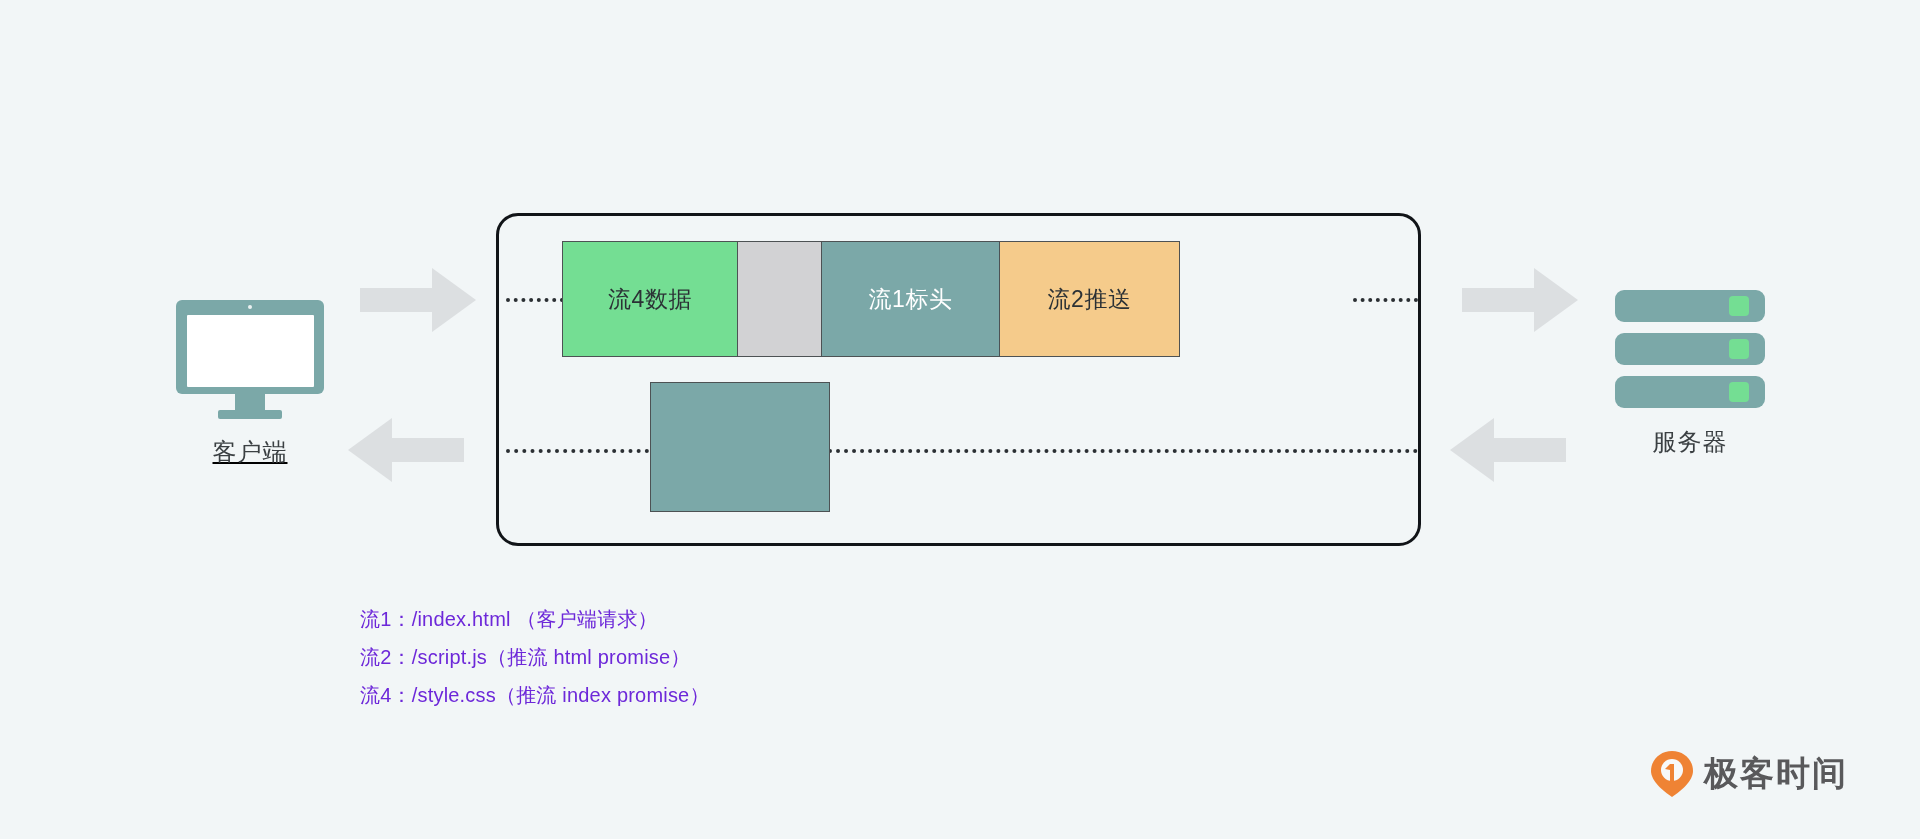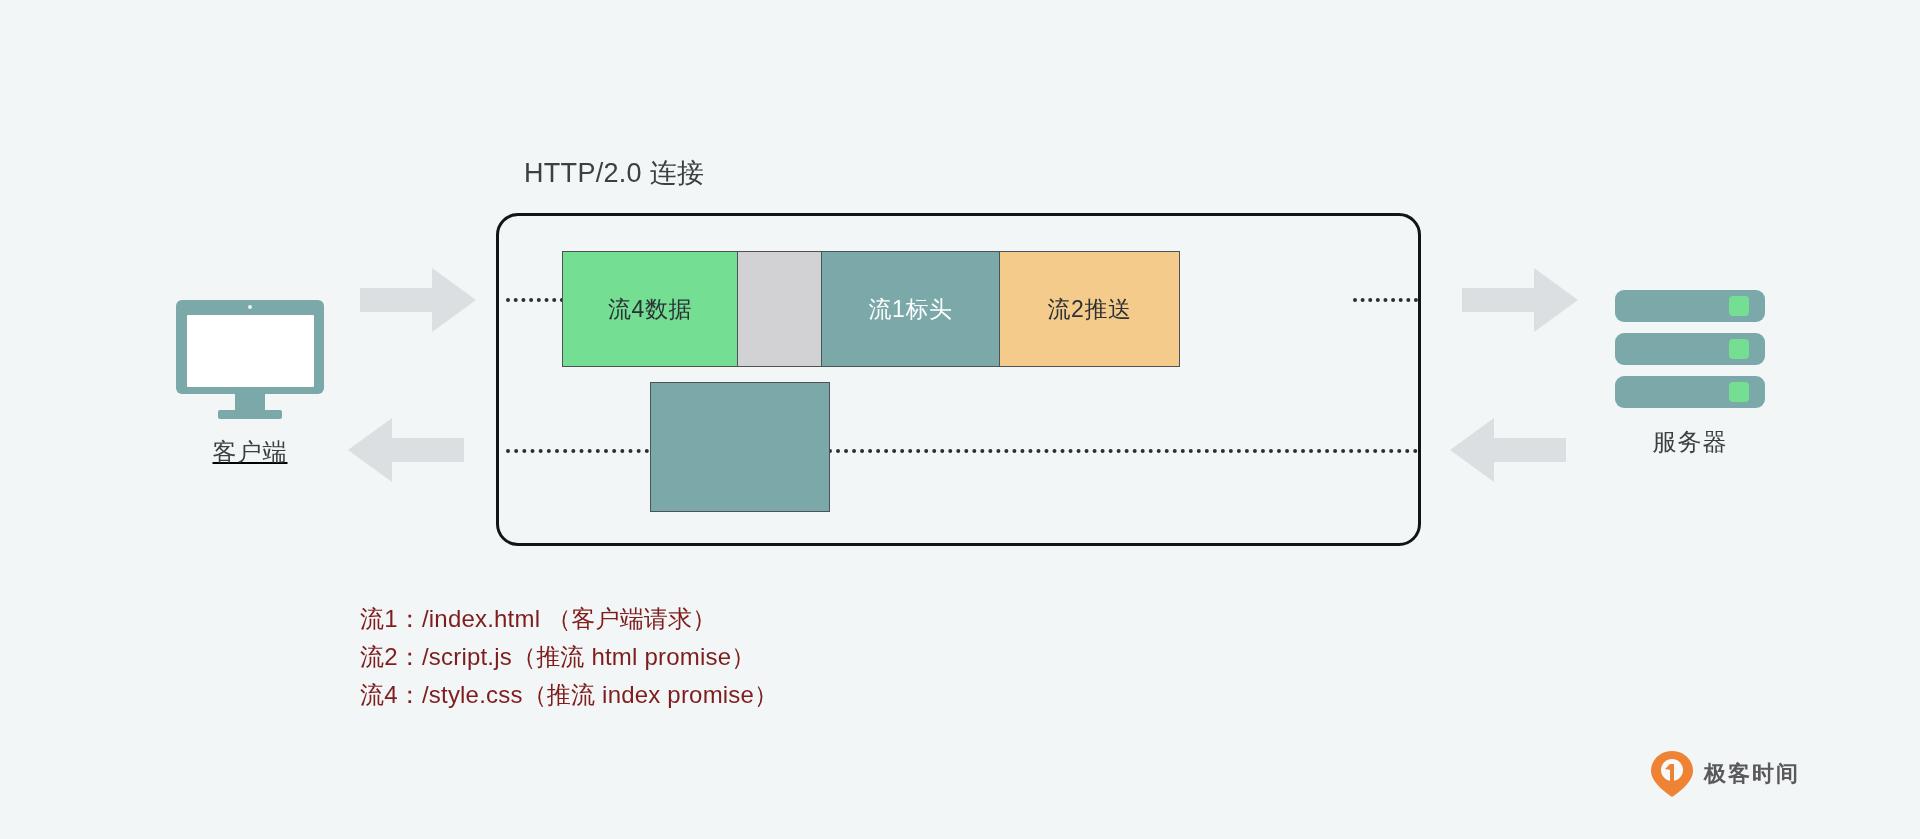--- a/index.html
+++ b/index.html
@@ -29,21 +29,21 @@
   
   .dotline {
     position: absolute; height: 0; border-top: 4px dotted #2b2f33;
   }
   .dotline.top   { left: 506px; top: 298px;  width: 58px; }
   .dotline.topR  { left: 1353px; top: 298px; width: 65px; }
   .dotline.bot   { left: 506px; top: 449px;  width: 143px; }
   .dotline.botR  { left: 828px; top: 449px;  width: 590px; }
 
   
-  .frames { position: absolute; left: 562px; top: 251px; height: 88px; display: flex; }
+  .frames { position: absolute; left: 562px; top: 241px; height: 88px; display: flex; }
   .frame {
     height: 116px; border: 1.5px solid #4d5254;
     display: flex; align-items: center; justify-content: center;
     font-size: 23px; letter-spacing: 0.5px; white-space: nowrap;
   }
   .frame + .frame { border-left: none; }
   .f-green  { background: #74de93; color: #2b3135; }
   .f-gray   { background: #d2d2d4; color: #2b3135; }
   .f-teal   { background: #7ba8a8; color: #ffffff; }
   .f-orange { background: #f5cb8b; color: #2b3135; }
@@ -96,37 +96,36 @@
   }
   .server .bar:last-child { margin-bottom: 0; }
   .server .led {
     position: absolute; right: 16px; top: 6px;
     width: 20px; height: 20px; background: #74de93; border-radius: 4px;
   }
 
   
   .legend { position: absolute; left: 360px; top: 600px; }
   .legend-line {
-    font-size: 24px; color: #7f1d1d; line-height: 38px; white-space: nowrap;
+    font-size: 20px; color: #6d28d9; line-height: 38px; white-space: nowrap;
     letter-spacing: 0.2px;
   }
 
   
   .logo { position: absolute; left: 1650px; top: 750px; display: flex; align-items: center; }
   .logo .pin { width: 44px; height: 48px; margin-right: 10px; }
   .logo .logo-text {
-    font-size: 22px; font-weight: bold; color: #59595b; letter-spacing: 2px; text-align: center;
+    font-size: 34px; font-weight: bold; color: #59595b; letter-spacing: 2px; text-align: center;
   }
 </style>
 </head>
 <body>
 
 <div id="stage">
 
-  <div class="conn-title">HTTP/2.0 连接</div>
 
   <div class="endpoint client-wrap">
     <div class="monitor">
       <div class="screen">
           <div class="inner"></div>
         </div>
       <div class="neck"></div>
       <div class="foot"></div>
     </div>
     <div class="ep-label">客户端</div>

